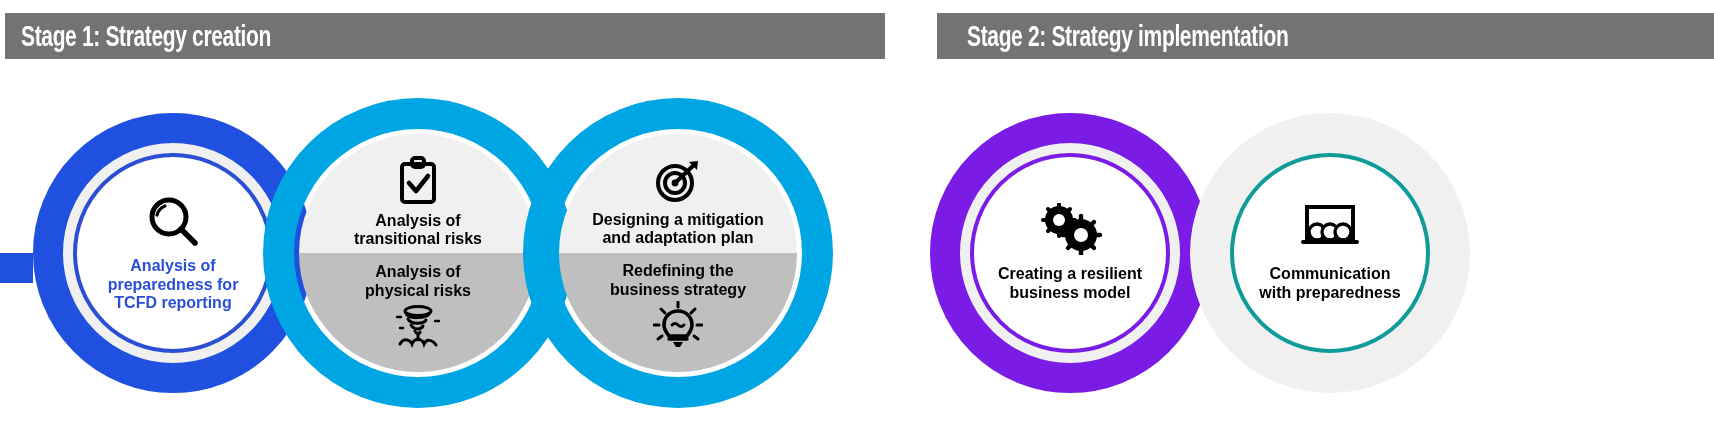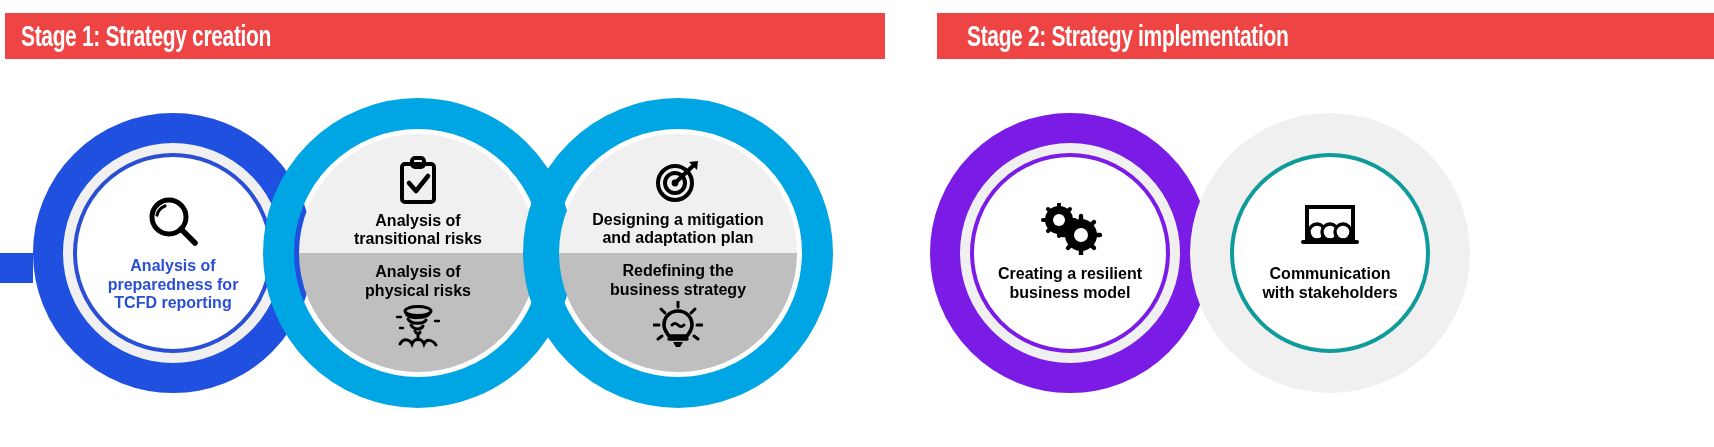--- a/index.html
+++ b/index.html
@@ -1,20 +1,20 @@
 <!DOCTYPE html>
 <html><head>
 <meta charset="utf-8">
 <style>
   html,body{margin:0;padding:0;background:#ffffff;}
   body{width:1714px;height:447px;position:relative;overflow:hidden;
        font-family:"Liberation Sans","DejaVu Sans",sans-serif;}
 
   .stage-header{
-    position:absolute;height:46px;background:#ef4444;display:flex;align-items:center;
+    position:absolute;height:46px;background:#737373;display:flex;align-items:center;
   }
   .stage-header .htext{
     color:#ffffff;font-weight:bold;font-size:30px;letter-spacing:-0.5px;
     transform:scaleX(0.70);transform-origin:left center;white-space:nowrap;
     font-family:"Liberation Sans","DejaVu Sans",sans-serif;
   }
   #hdr1{left:5px;top:13px;width:880px;}
   #hdr1 .htext{margin-left:16px;}
   #hdr2{left:937px;top:13px;width:900px;}
   #hdr2 .htext{margin-left:30px;}
@@ -229,16 +229,16 @@
           <line x1="3" y1="39" x2="57" y2="39" stroke="#000" stroke-width="4" stroke-linecap="round"></line>
           <circle cx="17" cy="29" r="8" fill="#fff" stroke="#000" stroke-width="3.4"></circle>
           <circle cx="30" cy="29" r="8" fill="#fff" stroke="#000" stroke-width="3.4"></circle>
           <circle cx="43" cy="29" r="8" fill="#fff" stroke="#000" stroke-width="3.4"></circle>
           <path d="M9 39 q8 -4 16 0" fill="none" stroke="#000" stroke-width="3"></path>
           <path d="M22 39 q8 -4 16 0" fill="none" stroke="#000" stroke-width="3"></path>
           <path d="M35 39 q8 -4 16 0" fill="none" stroke="#000" stroke-width="3"></path>
         </svg>
       </span>
       <span class="lbl" style="margin-top:10px;">Communication
-with stakeholders</span>
+with preparedness</span>
     </div>
   </div>
 </div>
 
 </body></html>

